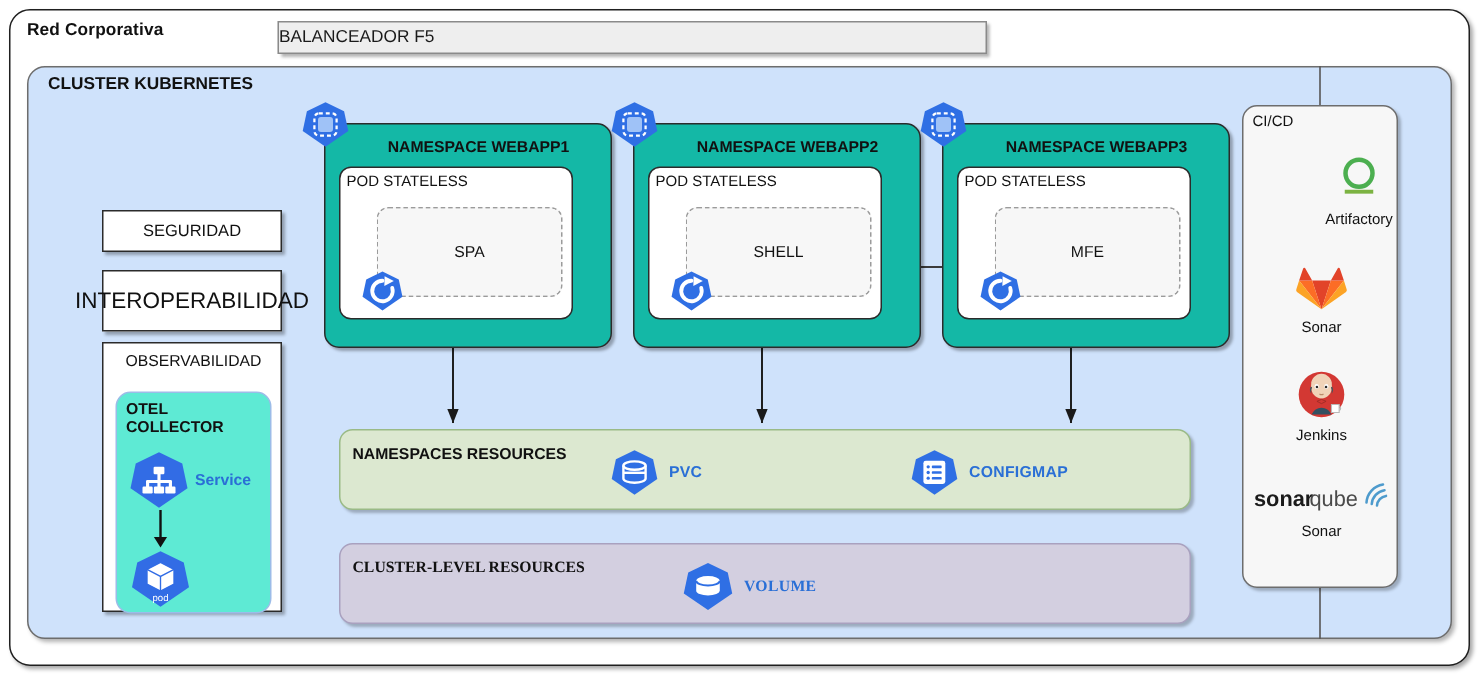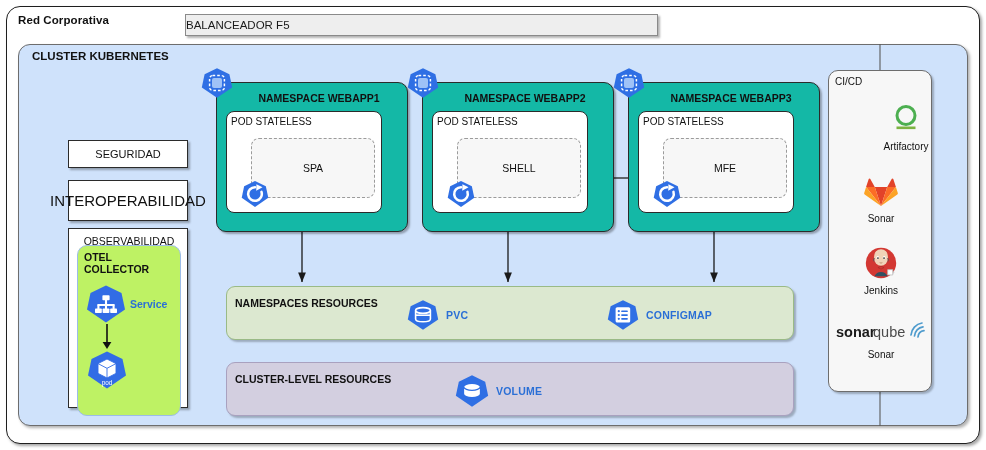--- a/index.html
+++ b/index.html
@@ -60,22 +60,22 @@
   }
 
   
   #seguridad{left:68px;top:140px;width:120px;height:28px;
     display:flex;align-items:center;justify-content:center;font-size:11px;color:#111;}
   #interop{left:68px;top:180px;width:120px;height:41px;
     display:flex;align-items:center;justify-content:center;font-size:15px;color:#111;}
   #observ{left:68px;top:228px;width:120px;height:180px;}
   #observ-label{left:0;top:6px;width:120px;text-align:center;font-size:10.5px;color:#111;}
   #otel{
-    left:8px;top:16px;width:104px;height:171px;
-    background:#bef264;border:1px solid #9cbce8;border-radius:10px;
+    left:8px;top:32px;width:104px;height:148px;
+    background:#5eead4;border:1px solid #9cbce8;border-radius:10px;
   }
   #otel-label{left:6px;top:5px;font-size:10.5px;font-weight:bold;color:#111;line-height:12px;}
 
   
   .ns{
     width:192px;height:150px;top:82px;
     background:#14b8a6;border:1.3px solid #2b2b2b;border-radius:10px;
     box-shadow:2px 2px 2px rgba(0,0,0,.30);
   }
   #ns1{left:216px;}
@@ -103,20 +103,21 @@
   
   #ns-res{
     left:226px;top:286px;width:568px;height:54px;
     background:#dce8d0;border:1.1px solid #9aba86;border-radius:9px;
     box-shadow:2px 2px 2px rgba(0,0,0,.25);
   }
   #cl-res{
     left:226px;top:362px;width:568px;height:54px;
     background:#d3cfe0;border:1.1px solid #a9a1bf;border-radius:9px;
     box-shadow:2px 2px 2px rgba(0,0,0,.25);
+    font-family:Liberation Serif, serif;
   }
   .band-title{position:absolute;left:8px;top:10px;font-size:10.5px;font-weight:bold;color:#111;}
   .res-item{position:absolute;display:flex;align-items:center;gap:7px;}
   .res-label{font-size:10.5px;font-weight:bold;color:#2a6fd6;letter-spacing:.2px;}
 
   
   #cicd{
     left:828px;top:70px;width:104px;height:322px;
     background:#f7f7f7;border:1.1px solid #6d6d6d;border-radius:10px;
     box-shadow:2px 2px 2px rgba(0,0,0,.25);

